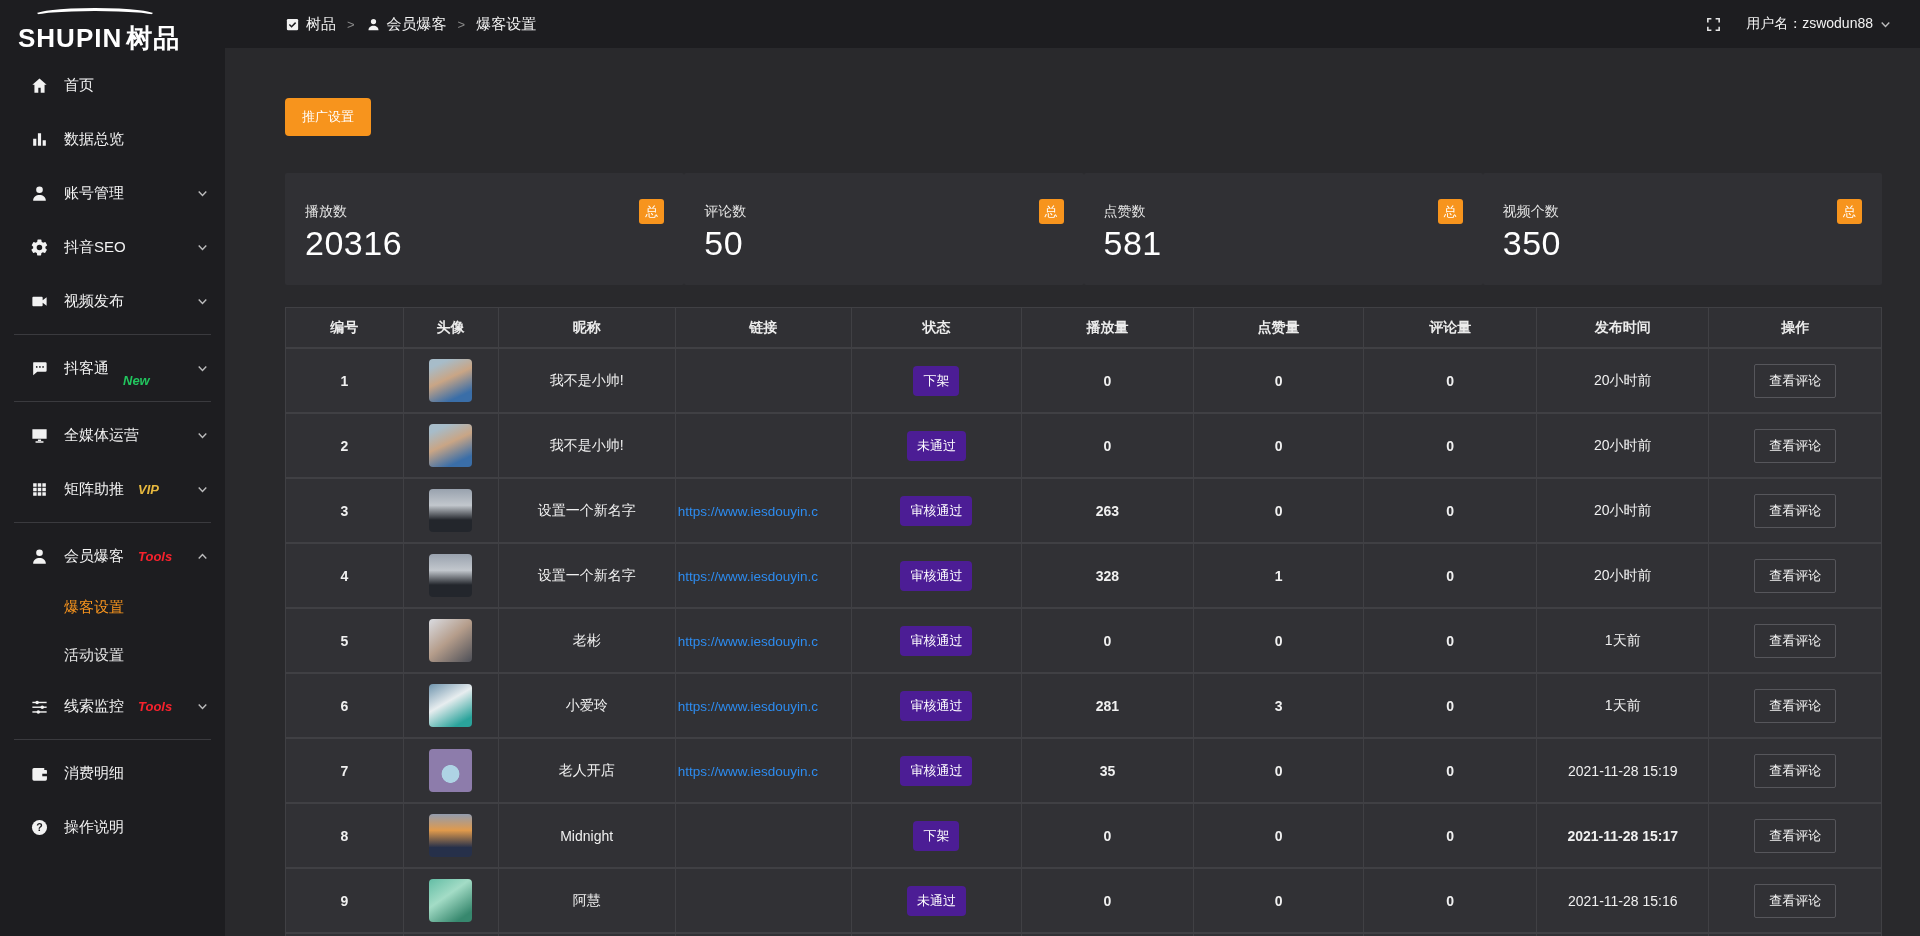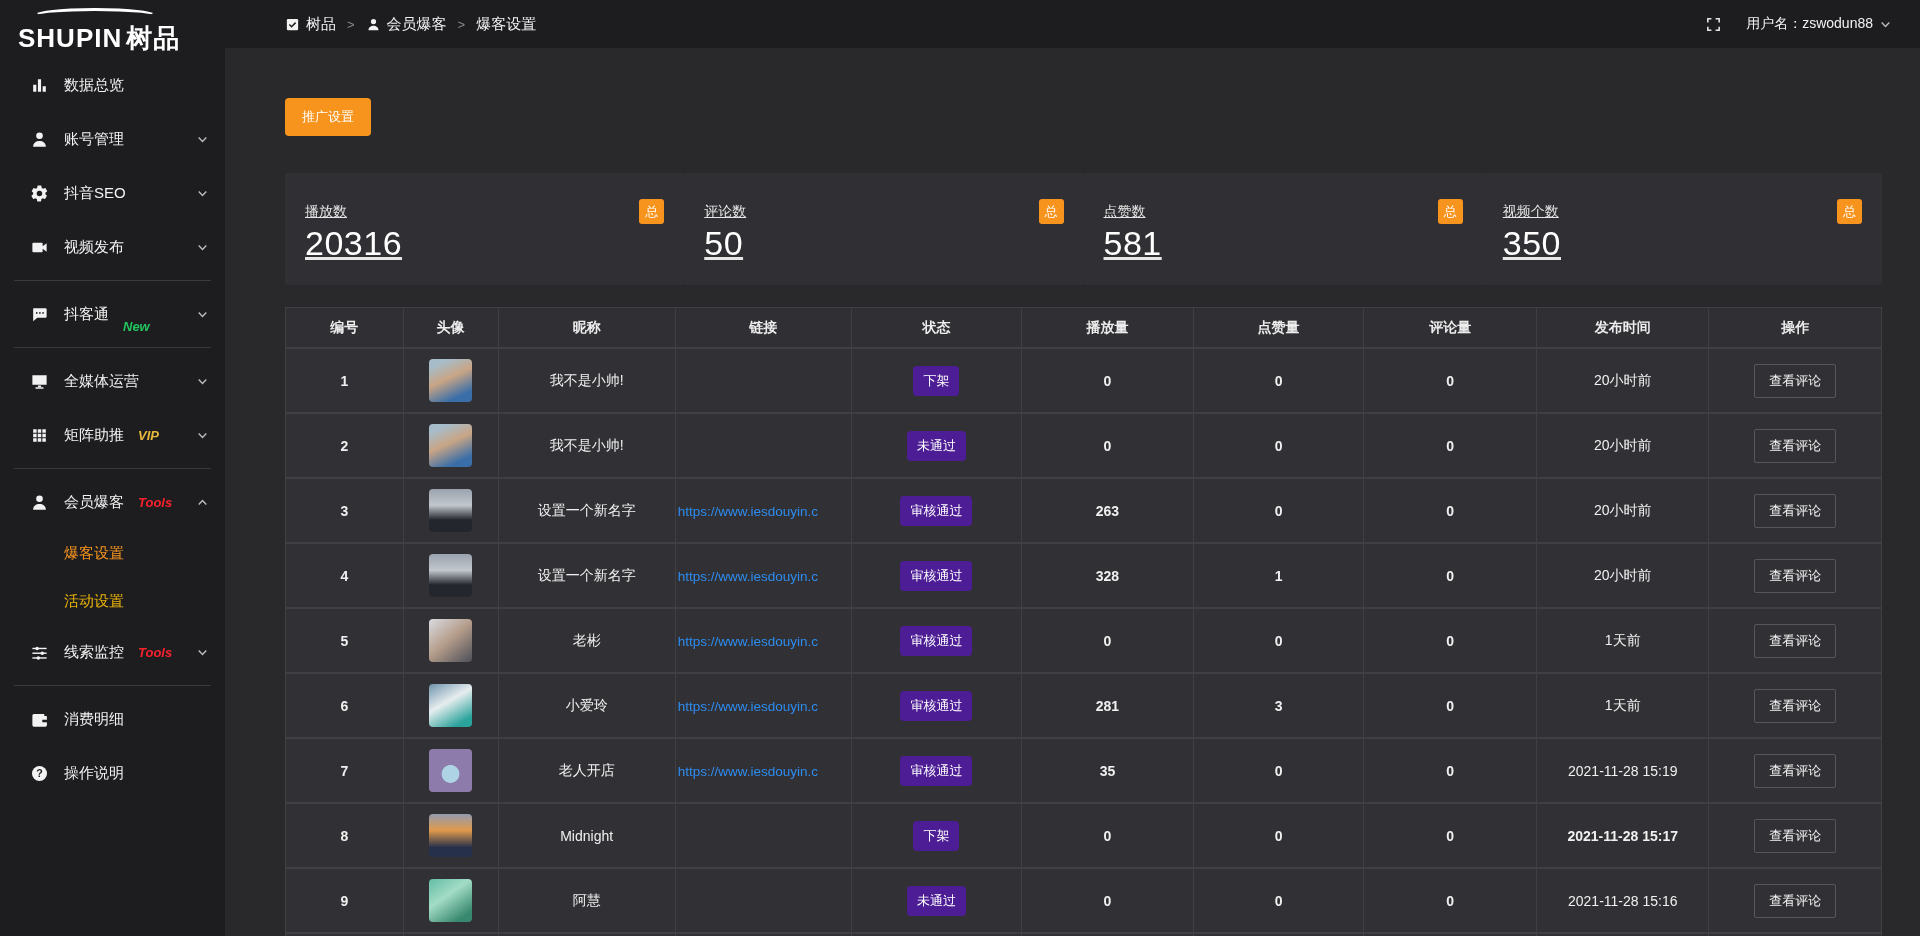--- a/index.html
+++ b/index.html
@@ -16,21 +16,21 @@
   .logo-cn { margin-left:4px; }
   .nav { margin-top:6px; }
   .nav-item { height:54px; display:flex; align-items:center; padding:0 16px 0 30px; cursor:pointer; font-size:15px; color:#f2f2f2; }
   .nav-item .icon { width:19px; height:19px; margin-right:15px; display:inline-flex; }
   .nav-item .icon svg { width:19px; height:19px; }
   .nav-tag { font-style:italic; font-weight:bold; font-size:13px; margin-left:14px; }
   .nav-spacer { flex:1; }
   .nav-chevron { width:13px; height:13px; opacity:.75; display:inline-flex; }
   .nav-chevron svg { width:13px; height:13px; }
   .nav-divider { height:1px; background:#3a3a3e; margin:6px 14px; }
-  .subnav-item { height:48px; display:flex; align-items:center; padding-left:64px; font-size:15px; color:#eab308; cursor:pointer; }
+  .subnav-item { height:48px; display:flex; align-items:center; padding-left:64px; font-size:15px; color:#e5e5e5; cursor:pointer; }
   .subnav-item.active { color:#f7941d; }
 
   
   .main { flex:1; display:flex; flex-direction:column; height:100%; }
   .topbar { height:48px; min-height:48px; background:#1d1d20; display:flex; align-items:center;
     padding:0 28px 0 60px; }
   .breadcrumb { display:flex; align-items:center; font-size:15px; color:#f2f2f2; }
   .crumb { display:flex; align-items:center; cursor:pointer; }
   .crumb .icon { width:15px; height:15px; margin-right:6px; display:inline-flex; }
   .crumb .icon svg { width:15px; height:15px; }
@@ -38,21 +38,21 @@
   .topbar-right { margin-left:auto; display:flex; align-items:center; gap:24px; }
   .fs-btn { width:17px; height:17px; display:inline-flex; cursor:pointer; }
   .fs-btn svg { width:17px; height:17px; }
   .user-entry { display:flex; align-items:center; font-size:14px; color:#f2f2f2; cursor:pointer; }
   .user-entry .nav-chevron { margin-left:6px; }
 
   .content { flex:1; padding:50px 38px 0 60px; overflow:hidden; }
   .promo-btn { display:inline-block; background:#f7941d; color:#fff; font-size:13px;
     padding:10px 17px; border-radius:4px; border:none; cursor:pointer; font-family:inherit; }
 
-  .cards { display:flex; margin-top:37px;text-decoration:underline; }
+  .cards { display:flex; margin-top:37px; }
   .card { flex:1; height:112px; background:#303034; border-radius:2px; padding:30px 20px 0 20px; position:relative; }
   .card-label { font-size:14px; color:#e3e3e3; }
   .card-value { font-size:34px; color:#fff; font-weight:500; margin-top:3px; letter-spacing:.5px; }
   .card-badge { position:absolute; top:26px; right:20px; width:25px; height:25px; background:#f7941d;
     color:#fff; font-size:13px; border-radius:3px; display:flex; align-items:center; justify-content:center; }
 
   
   .table-wrap { margin-top:22px; border:1px solid #404044; }
   table { width:100%; border-collapse:collapse; table-layout:fixed; background:#313135; }
   th { height:40px; font-size:14px; font-weight:bold; color:#ececec; background:#303034;
@@ -76,20 +76,29 @@
 <div class="app">
 
   <aside class="sidebar">
     <div class="logo">
       <div class="logo-arc"></div>
       <div class="logo-text">
         <span>SHUPIN</span><span class="logo-cn">树品</span>
       </div>
     </div>
     <nav class="nav" id="nav">
+        <div class="nav-item">
+          <span class="icon">
+            <svg viewBox="0 0 24 24" fill="currentColor">
+              <path d="M12 3l9 8.2h-2.6V21h-4.9v-6.2h-3V21H5.6v-9.8H3z"></path>
+            </svg>
+          </span>
+          <span>首页</span>
+          <span class="nav-spacer"></span>
+        </div>
         <div class="nav-item">
           <span class="icon">
             <svg viewBox="0 0 24 24" fill="currentColor">
               <path d="M4 11h4v9H4zM10 4h4v16h-4zM16 13h4v7h-4z"></path>
             </svg>
           </span>
           <span>数据总览</span>
           <span class="nav-spacer"></span>
         </div>
         <div class="nav-item">

